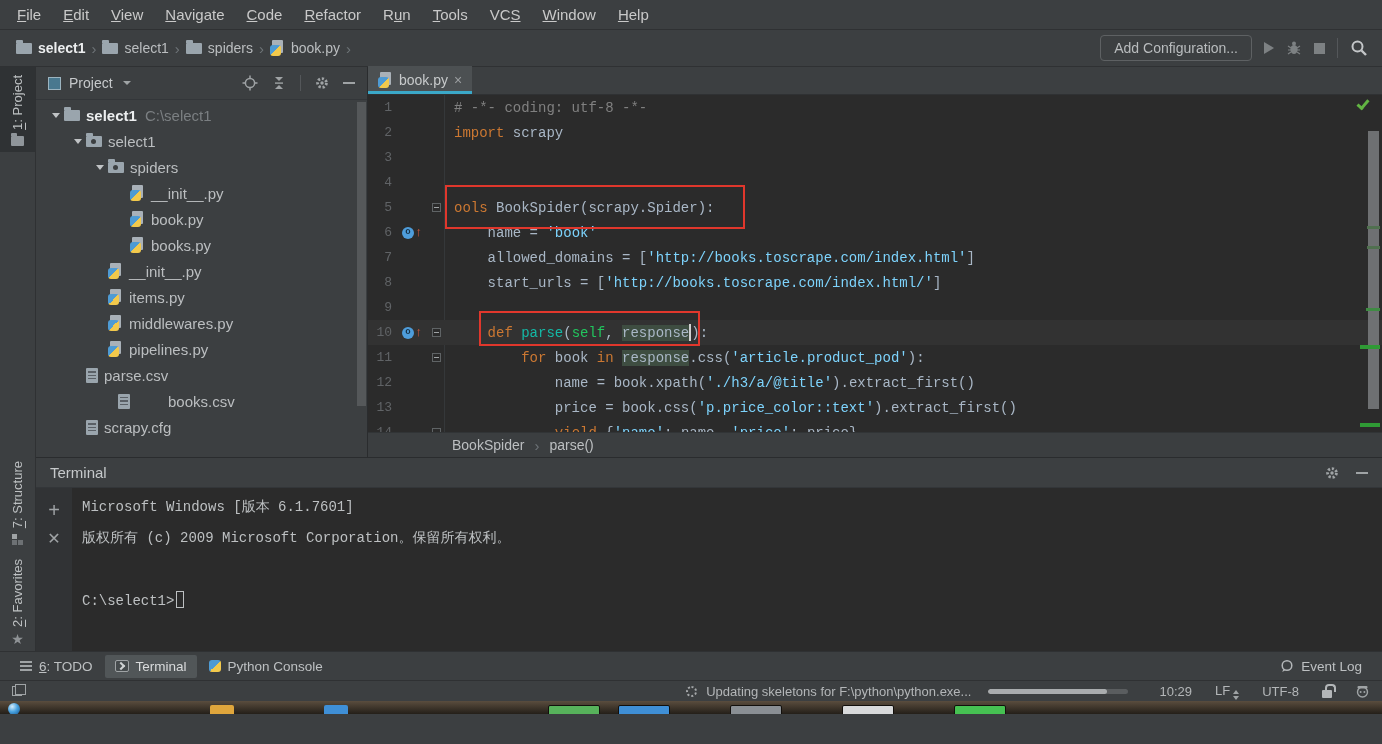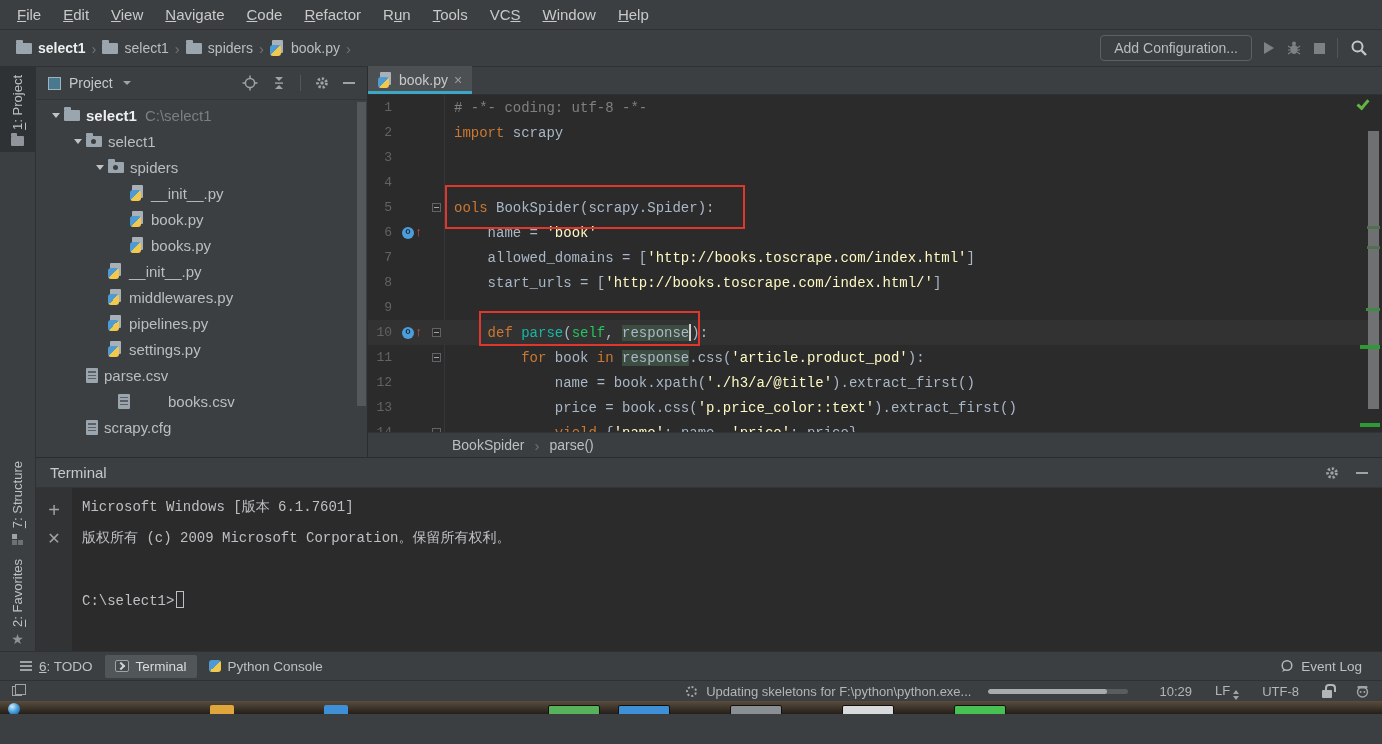--- a/index.html
+++ b/index.html
@@ -109,21 +109,21 @@
   .gut-mark { width:30px; flex:0 0 30px; display:flex; align-items:center; justify-content:flex-start; gap:1px; padding-left:4px; }
   .ovr-circle { width:12px; height:12px; border-radius:50%; background:#4e9ddb; color:#163248; font-size:9px; font-weight:bold;
     display:flex; align-items:center; justify-content:center; line-height:1; }
   .ovr-arrow { color:#d0593f; font-size:13px; line-height:1; font-weight:bold; }
   .gut-fold { width:17px; flex:0 0 17px; display:flex; align-items:center; justify-content:center; position:relative; }
   .fold-box { width:9px; height:9px; border:1px solid #5f6365; position:relative; background:#2b2b2b; z-index:1; }
   .fold-box::before { content:""; position:absolute; left:1px; top:3px; width:5px; height:1px; background:#9fa3a5; }
   .fold-vline { position:absolute; left:50%; top:0; bottom:0; width:1px; background:#494c4e; }
   .code-text { white-space:pre; margin-left:9px; color:#a9b7c6; }
   .c-com { color:#808080; } .c-kw { color:#cc7832; } .c-fn { color:#14b8a6; }
-  .c-str { color:#fef9c3; } .c-self { color:#22c55e; } .c-pl { color:#a9b7c6; }
+  .c-str { color:#7dd3fc; } .c-self { color:#22c55e; } .c-pl { color:#a9b7c6; }
   .c-hl { color:#a9b7c6; background:#3e4d41; }
   .caret { display:inline-block; width:2px; height:17px; background:#d0d0d0; vertical-align:-4px; }
   .ann-box { position:absolute; border:2px solid #e0372c; z-index:5; }
   .ann-class { left:77px; top:90px; width:300px; height:44px; }
   .ann-parse { left:111px; top:216px; width:221px; height:35px; }
   .ed-check { position:absolute; top:5px; right:13px; width:12px; height:7px; border-left:3px solid #62b543; border-bottom:3px solid #62b543; transform:rotate(-50deg); }
   .ed-scroll { position:absolute; right:3px; top:36px; width:11px; height:278px; background:#7a7d7f; opacity:.85; }
   .stripe-mark { position:absolute; right:2px; width:13px; height:3px; }
   .sm1 { top:131px; background:#50704f; } .sm2 { top:151px; background:#50704f; }
   .sm3 { top:213px; background:#3f8b43; width:14px; }
@@ -335,37 +335,37 @@
                   <div class="ball"></div>
                 </div>
                 <span class="tree-label">__init__.py</span>
               </div>
               <div class="tree-row" style="padding-left: 56px;">
                 <span class="tree-spacer"></span>
                 <div class="ic-py">
                   <div class="page"></div>
                   <div class="ball"></div>
                 </div>
+                <span class="tree-label">items.py</span>
+              </div>
+              <div class="tree-row" style="padding-left: 56px;">
+                <span class="tree-spacer"></span>
+                <div class="ic-py">
+                  <div class="page"></div>
+                  <div class="ball"></div>
+                </div>
                 <span class="tree-label">middlewares.py</span>
               </div>
               <div class="tree-row" style="padding-left: 56px;">
                 <span class="tree-spacer"></span>
                 <div class="ic-py">
                   <div class="page"></div>
                   <div class="ball"></div>
                 </div>
                 <span class="tree-label">pipelines.py</span>
-              </div>
-              <div class="tree-row" style="padding-left: 56px;">
-                <span class="tree-spacer"></span>
-                <div class="ic-py">
-                  <div class="page"></div>
-                  <div class="ball"></div>
-                </div>
-                <span class="tree-label">settings.py</span>
               </div>
               <div class="tree-row" style="padding-left: 34px;">
                 <span class="tree-spacer"></span>
                 <div class="ic-file"></div>
                 <span class="tree-label">parse.csv</span>
               </div>
               <div class="tree-row" style="padding-left: 34px; gap: 32px;">
                 <span class="tree-spacer"></span>
                 <div class="ic-file"></div>
                 <span class="tree-label">books.csv</span>

